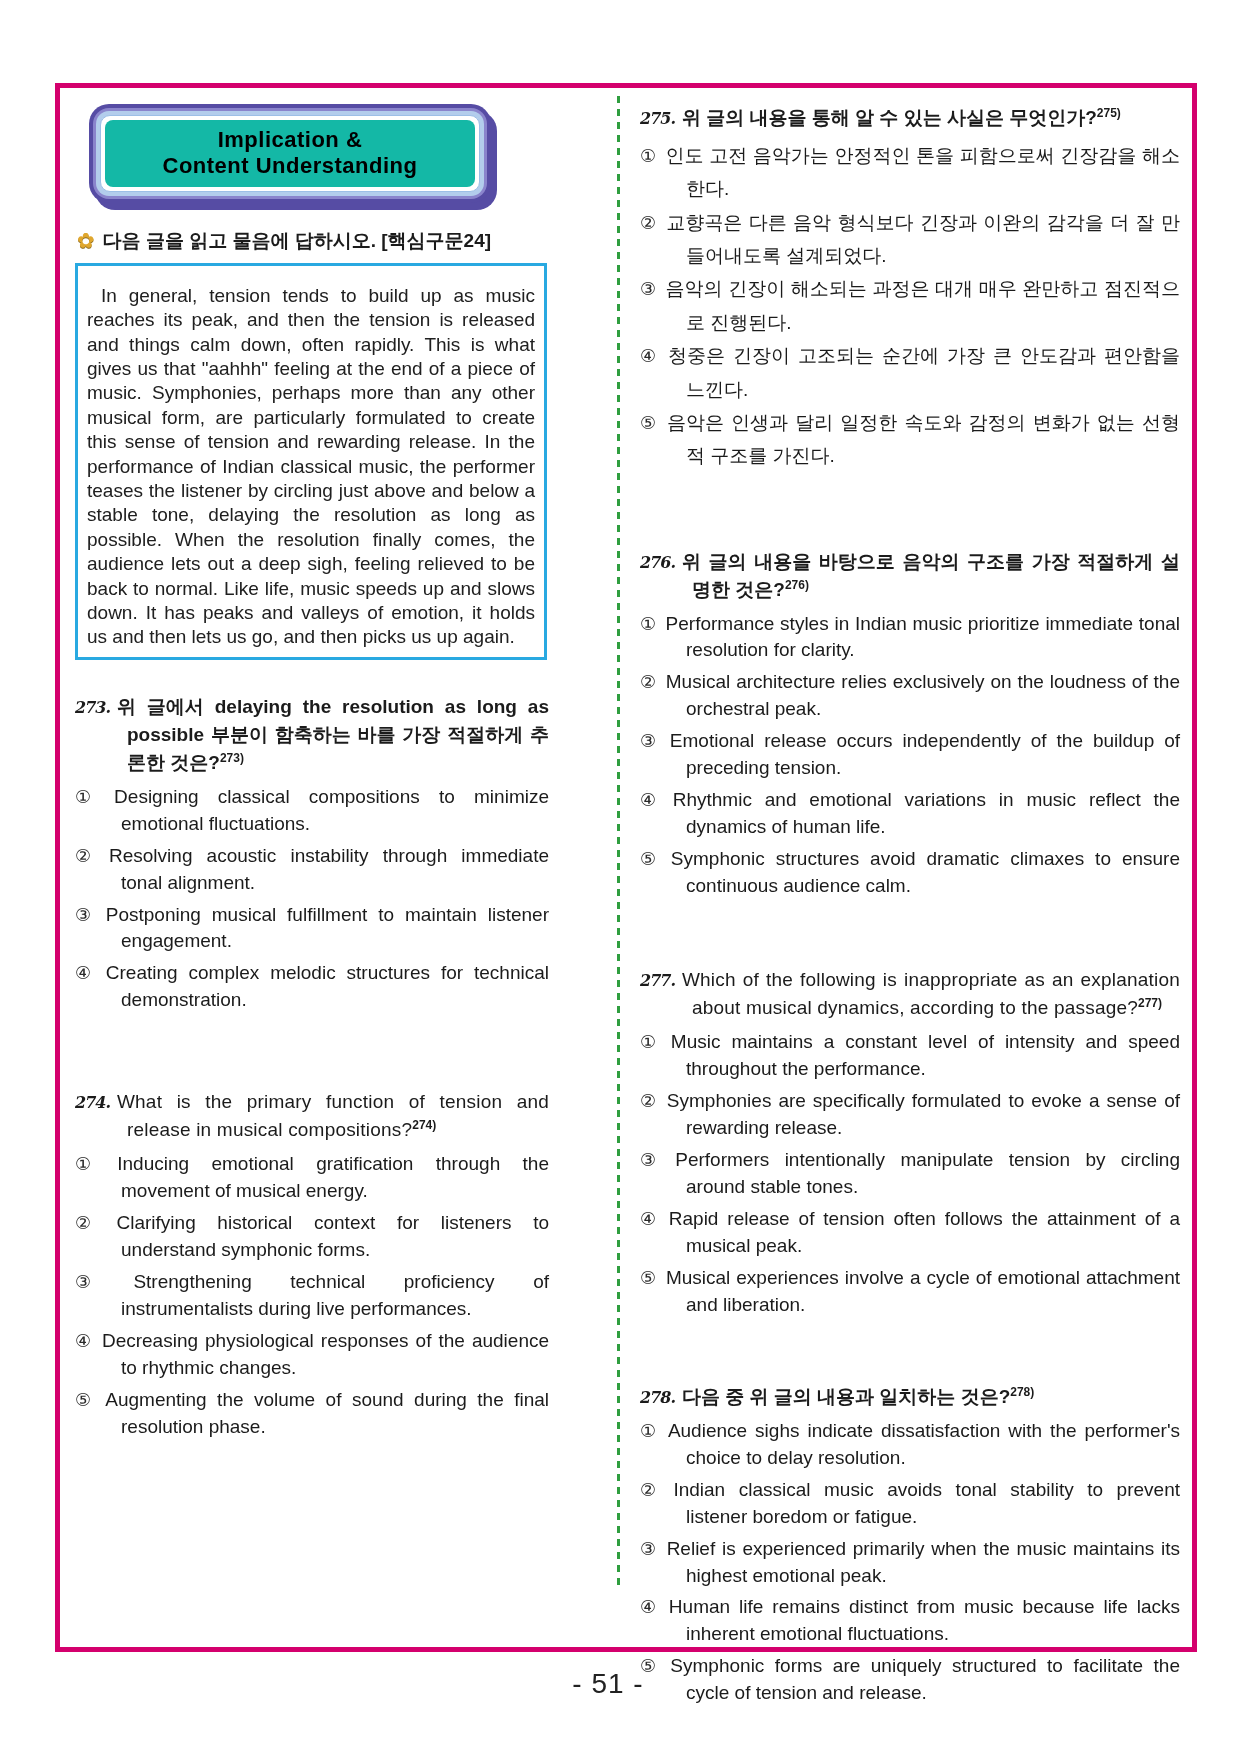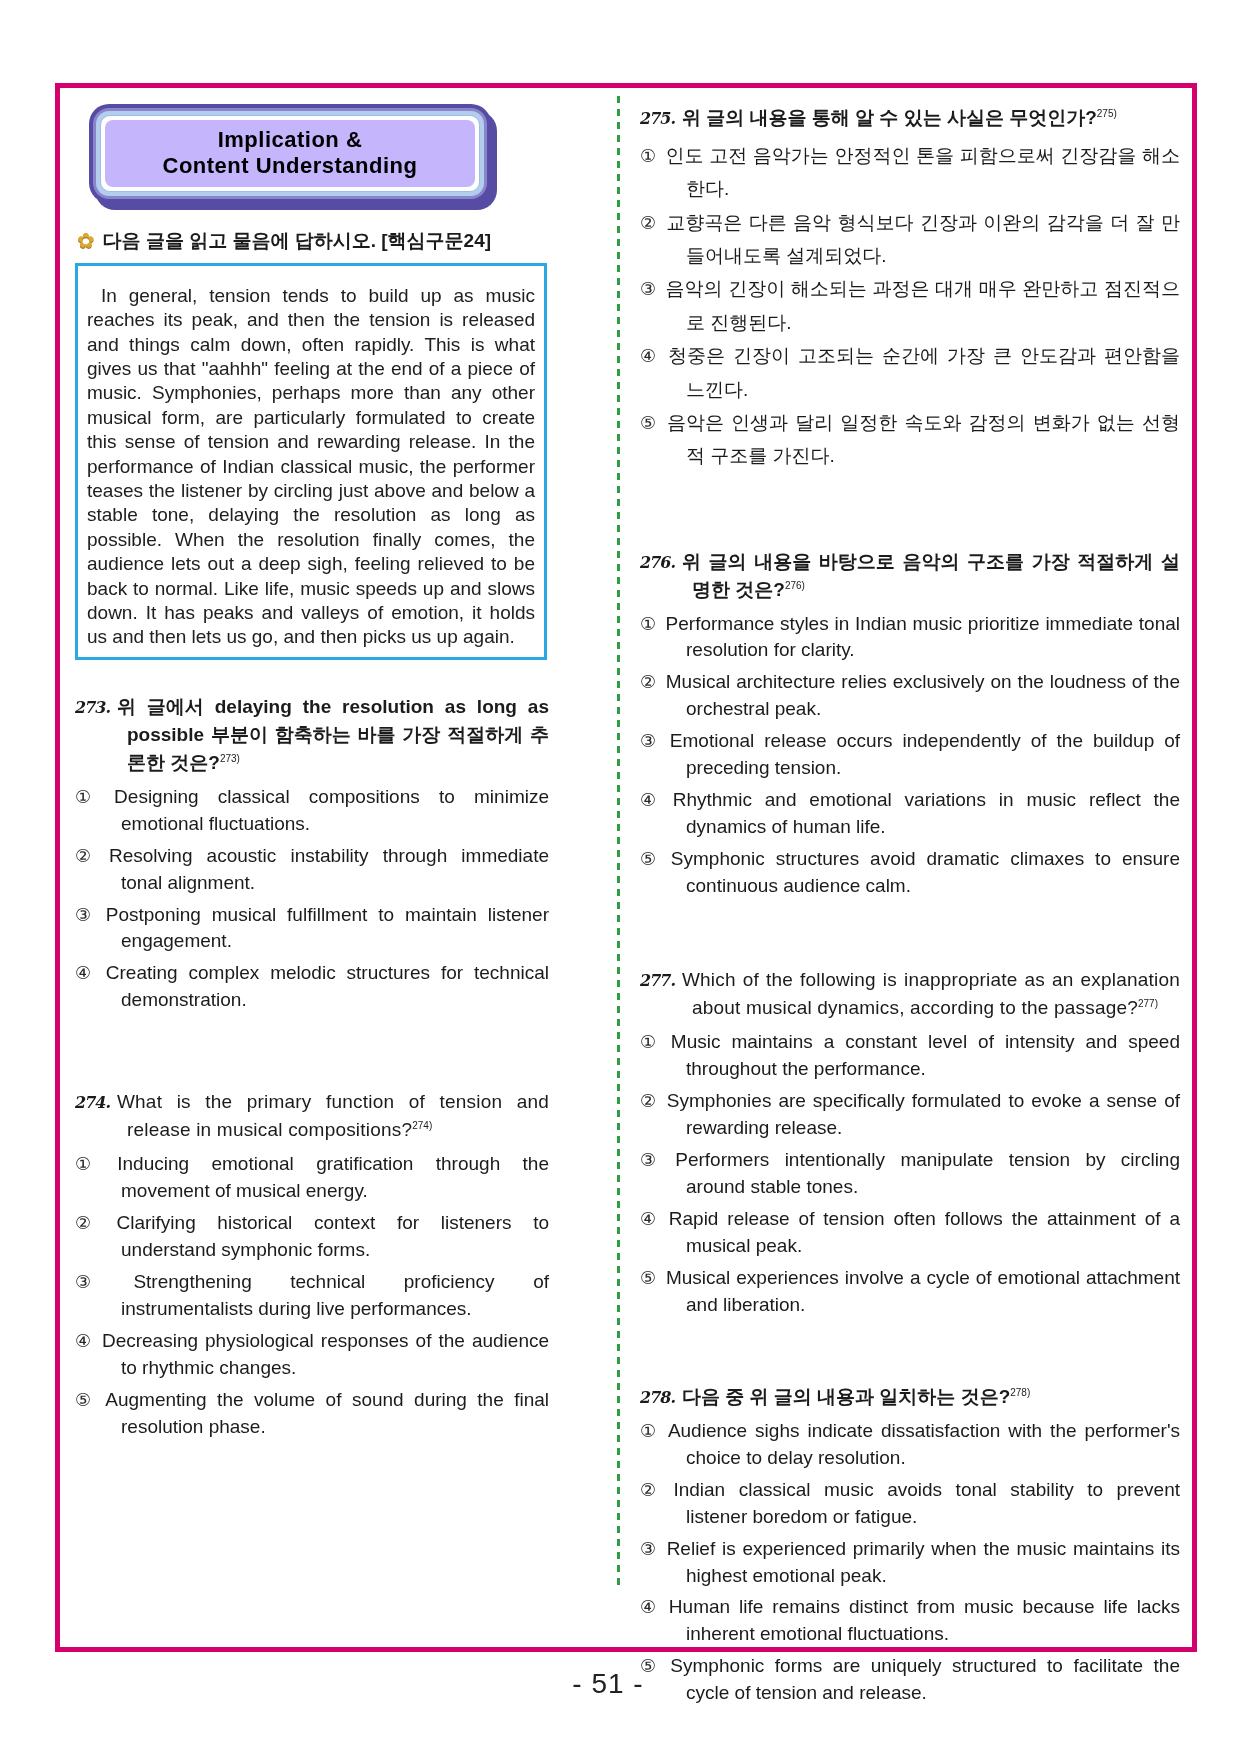--- a/index.html
+++ b/index.html
@@ -22,21 +22,21 @@
     width:3px; margin:8px 0 60px 0;
     background:repeating-linear-gradient(to bottom,#2f9e3f 0 7px,transparent 7px 13px);
   }
 
   
   .tb1 { width:402px; margin:6px 0 0 14px; background:#564ca4; border-radius:20px; padding:4px;
          box-shadow:6px 7px 0 0 #564ca4; }
   .tb2 { background:#8a84cc; border-radius:16px; padding:3px; }
   .tb3 { background:#b3cdec; border-radius:13px; padding:4px; }
   .tb4 { background:#ffffff; border-radius:10px; padding:4px; border:1px solid #9dbfe6; }
-  .tb5 { background:#c4b5fd; border-radius:8px; padding:7px 8px; }
+  .tb5 { background:#14b8a6; border-radius:8px; padding:7px 8px; }
   .tb-title {
     text-align:center; font-weight:bold; font-size:22px; line-height:1.2;
     color:#000; letter-spacing:0.5px;
   }
 
   
   .instruction { margin:25px 0 0 2px; font-size:19px; font-weight:bold; display:flex; align-items:center; }
   .flower { color:#e0a72e; font-size:21px; margin-right:8px; text-shadow:0 1px 0 #8c6a1d; }
 
   
@@ -55,21 +55,21 @@
     font-size:19px; line-height:1.47; text-align:justify;
     padding-left:52px; text-indent:-52px;
   }
   .q-stem.ko { font-weight:bold; }
   .q-stem.en { font-weight:normal; letter-spacing:0.2px; }
   .q-num {
     font-family:"DejaVu Serif","Liberation Serif",serif;
     font-style:italic; font-weight:bold; font-size:16px;
     padding-right:7px; letter-spacing:-1px;
   }
-  sup.q-sup { font-size:10px; font-weight:normal; line-height:0; vertical-align:super; letter-spacing:0; }
+  sup.q-sup { font-size:12px; font-weight:bold; line-height:0; vertical-align:super; letter-spacing:0; }
   .opts { margin-top:7px; }
   .opt {
     font-size:19px; text-align:justify;
     padding-left:46px; text-indent:-46px;
   }
   .opt.en { line-height:1.42; margin-top:5px; }
   .opt.ko { line-height:1.75; margin-top:0; }
   .opt-marker { font-size:18px; padding-right:9px; color:#2a2a2a; }
 
   .mt-q273 { margin-top:33px; }

